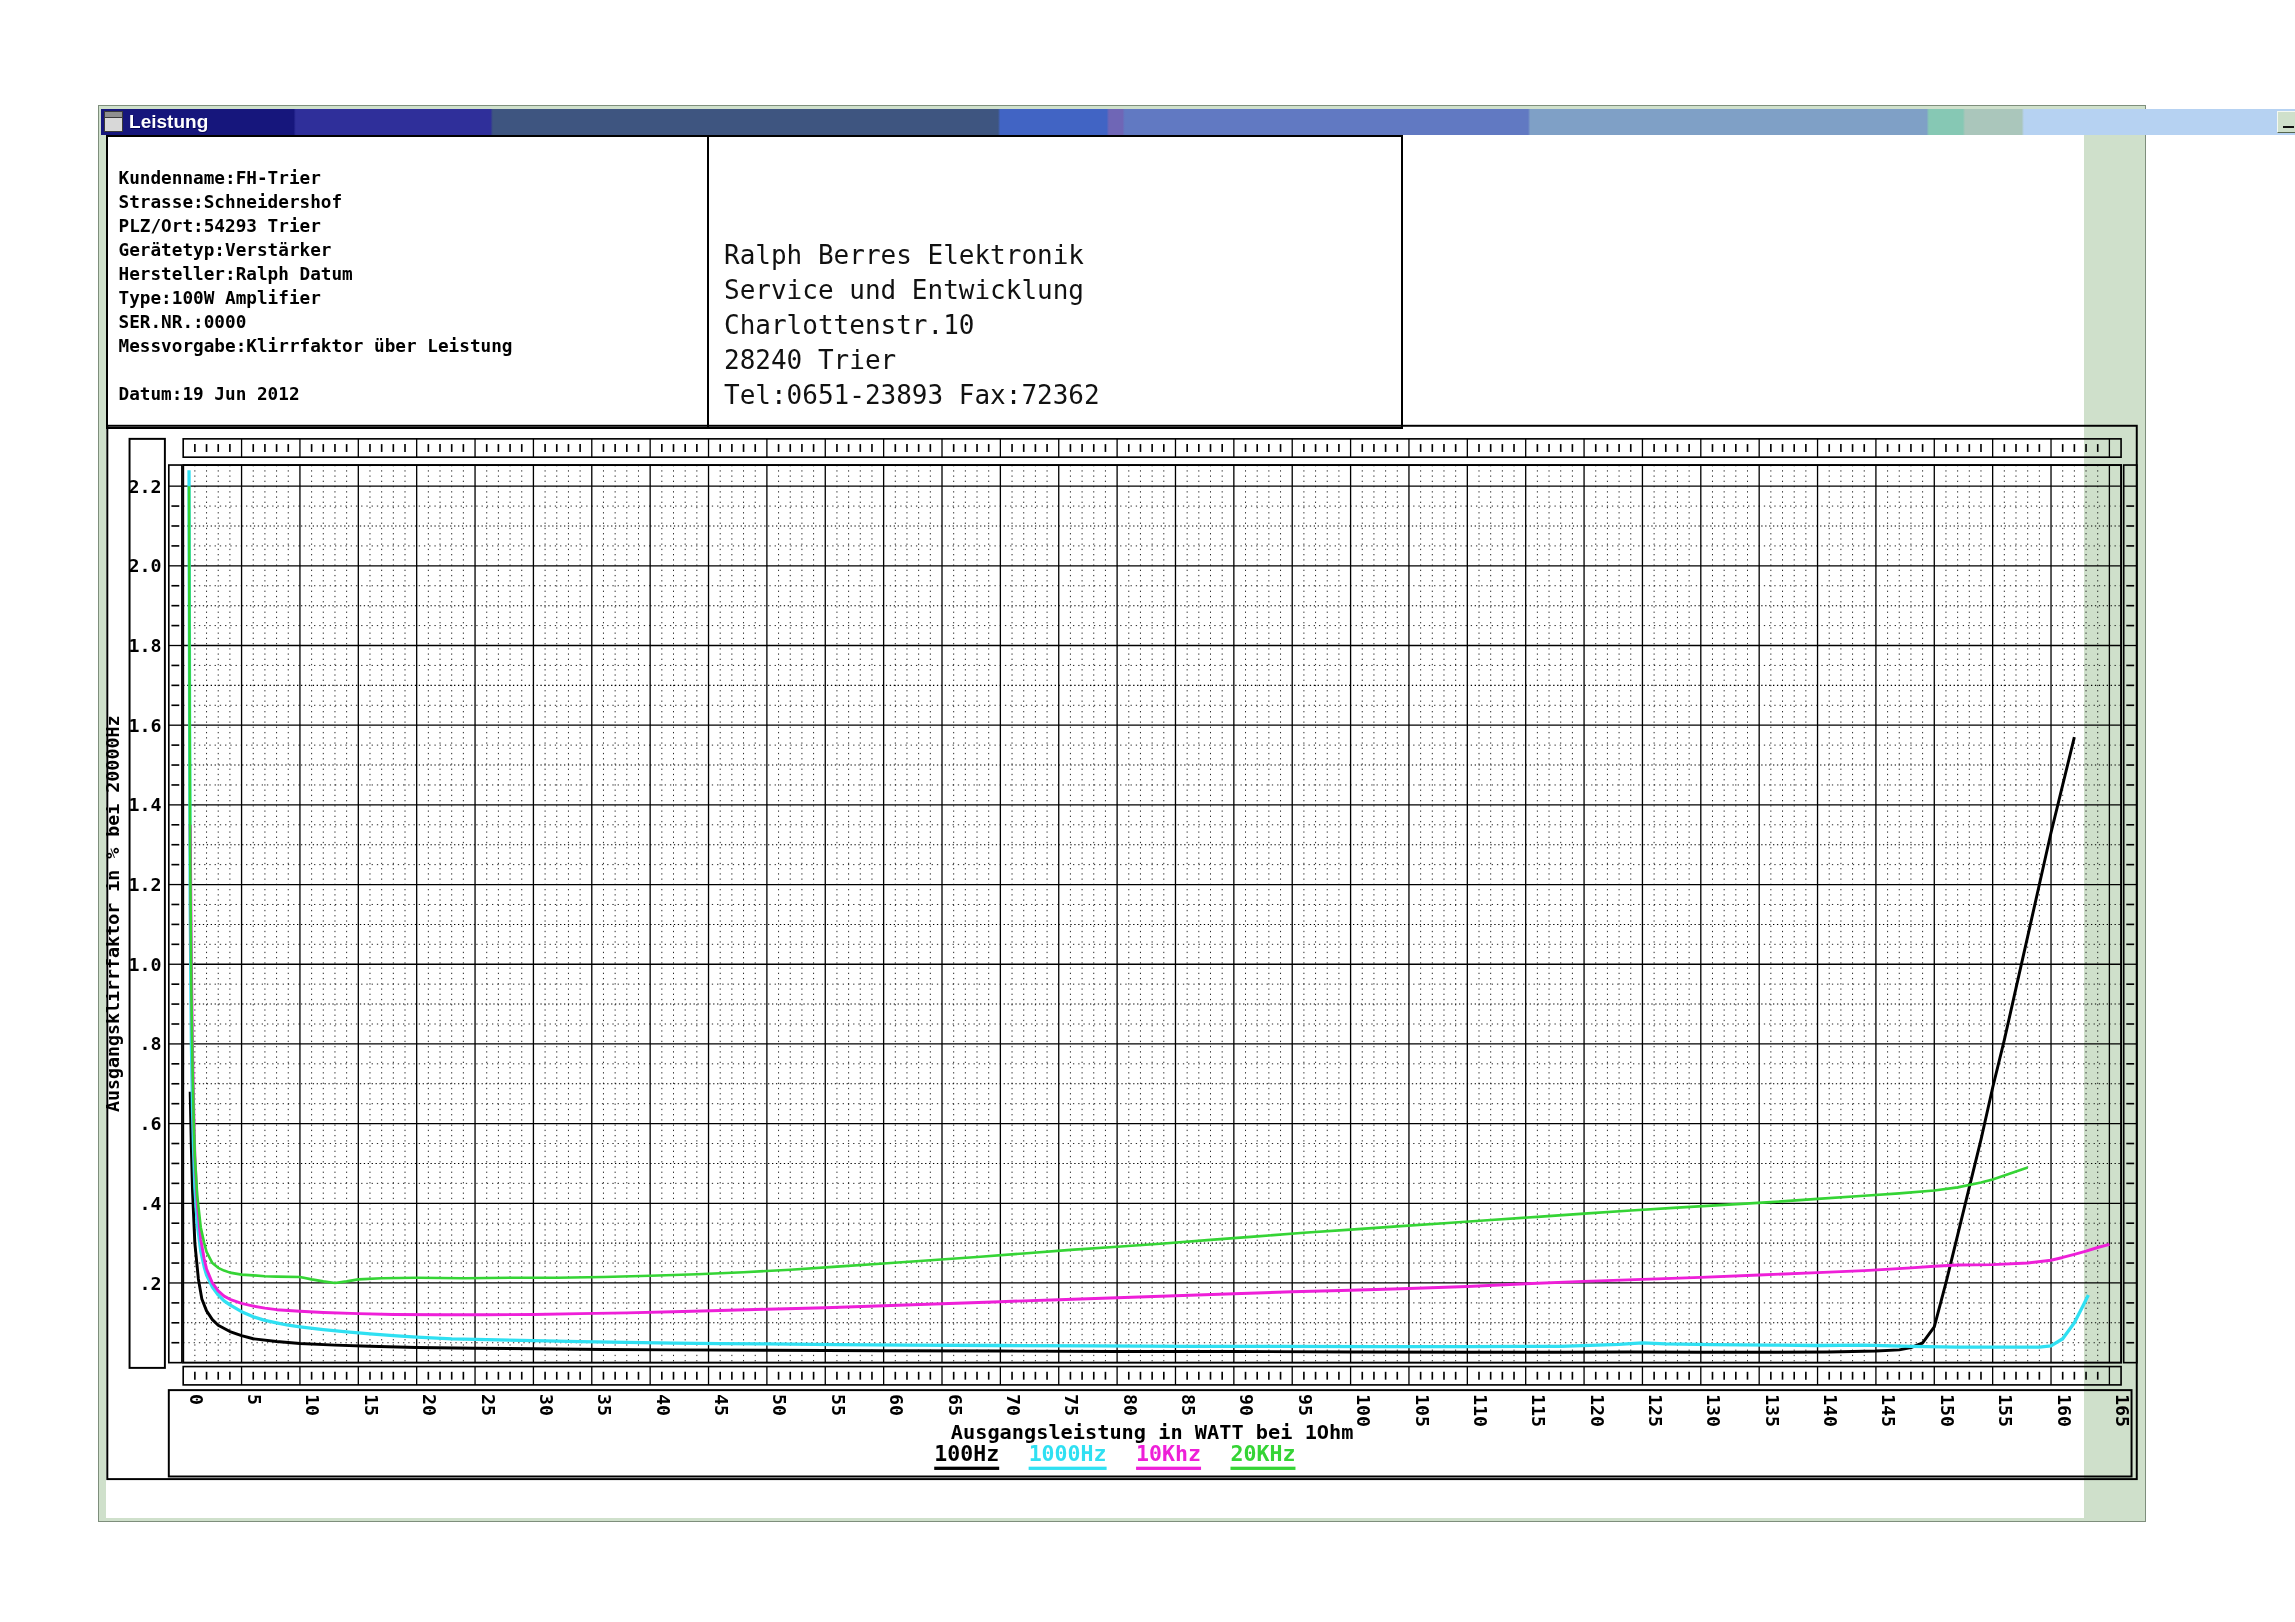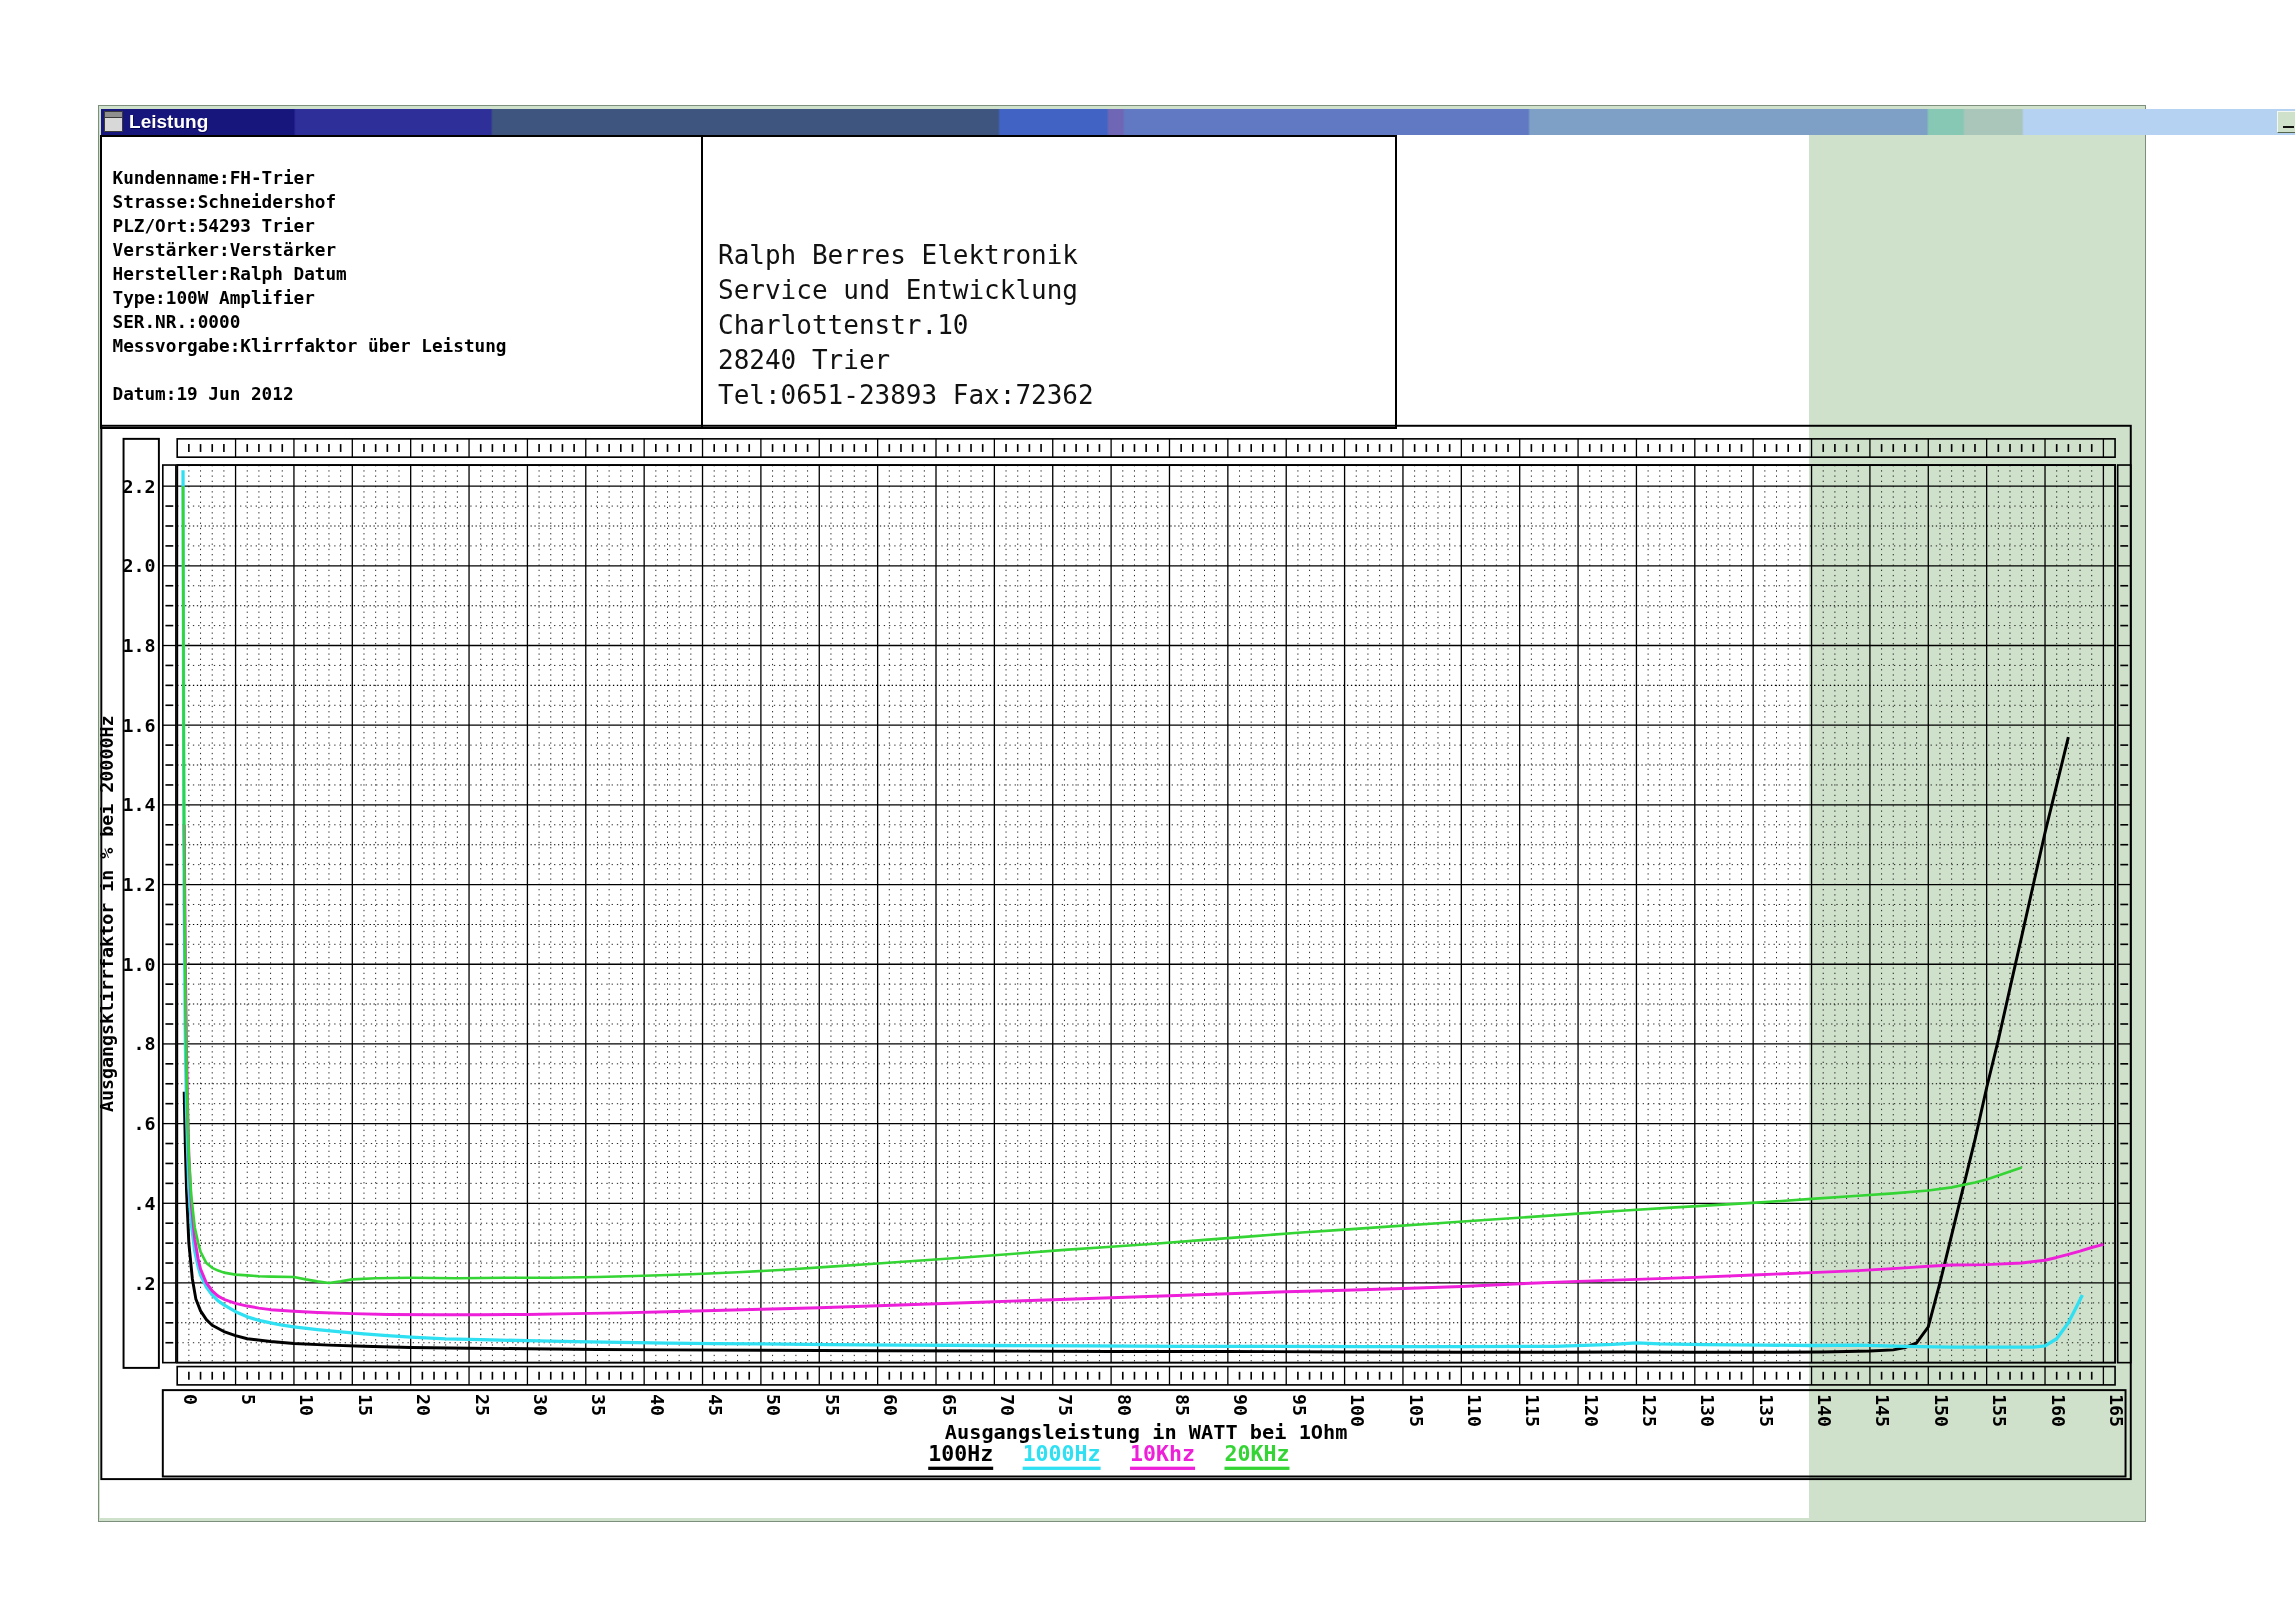--- a/index.html
+++ b/index.html
@@ -30,21 +30,21 @@
   .controls{margin-left:auto;margin-right:8.5px;display:flex;gap:2px;}
   .ctl{width:25.5px;height:22px;background:#cfe0cb;box-sizing:border-box;position:relative;
        border-top:1.3px solid #f4f8f2;border-left:1.3px solid #f4f8f2;
        border-right:1.3px solid #55664f;border-bottom:1.3px solid #55664f;cursor:pointer;}
   .g-min{position:absolute;left:4.6px;bottom:3.3px;width:11px;height:2.6px;background:#101010;}
   .g-max{position:absolute;left:4.6px;top:3.3px;width:13.7px;height:13px;box-sizing:border-box;
          border:2.6px solid #101010;border-top-width:3.3px;}
   .g-x1,.g-x2{position:absolute;left:3.3px;top:9.2px;width:17px;height:2px;background:#404840;}
   .g-x1{transform:rotate(45deg);} .g-x2{transform:rotate(-45deg);}
   
-  .content{position:absolute;left:1px;top:29px;width:1709px;height:1383px;background:#ffffff;}
+  .content{position:absolute;left:7px;top:29px;width:1978px;height:1383px;background:#ffffff;}
   .header-box{position:absolute;left:0;top:0;width:1297px;height:294px;background:#ffffff;
               border:2px solid #000;border-top-width:2.6px;box-sizing:border-box;}
   .hdr-divider{position:absolute;left:599px;top:0;bottom:0;width:2px;background:#000;}
   .customer{position:absolute;left:10.5px;top:29px;font-size:17.7px;font-weight:bold;
             line-height:24px;color:#000;}
   .customer div{min-height:24px;white-space:pre;}
   .company{position:absolute;left:616px;top:58px;font-size:26px;font-weight:normal;
            line-height:35px;color:#111;margin-top:43px;}
   .company div{min-height:35px;white-space:pre;}
   .chart-svg{position:absolute;left:0;top:0;}
@@ -74,21 +74,21 @@
       </div>
     </div>
 
     <div class="content">
 
       <div class="header-box">
         <div class="customer">
           <div>Kundenname:FH-Trier</div>
           <div>Strasse:Schneidershof</div>
           <div>PLZ/Ort:54293 Trier</div>
-          <div>Verstärker:Verstärker</div>
+          <div>Gerätetyp:Verstärker</div>
           <div>Hersteller:Ralph Datum</div>
           <div>Type:100W Amplifier</div>
           <div>SER.NR.:0000</div>
           <div>Messvorgabe:Klirrfaktor über Leistung</div>
           <div></div>
           <div>Datum:19 Jun 2012</div>
         </div>
         <div class="hdr-divider"></div>
         <div class="company">
           <div>Ralph Berres Elektronik</div>

